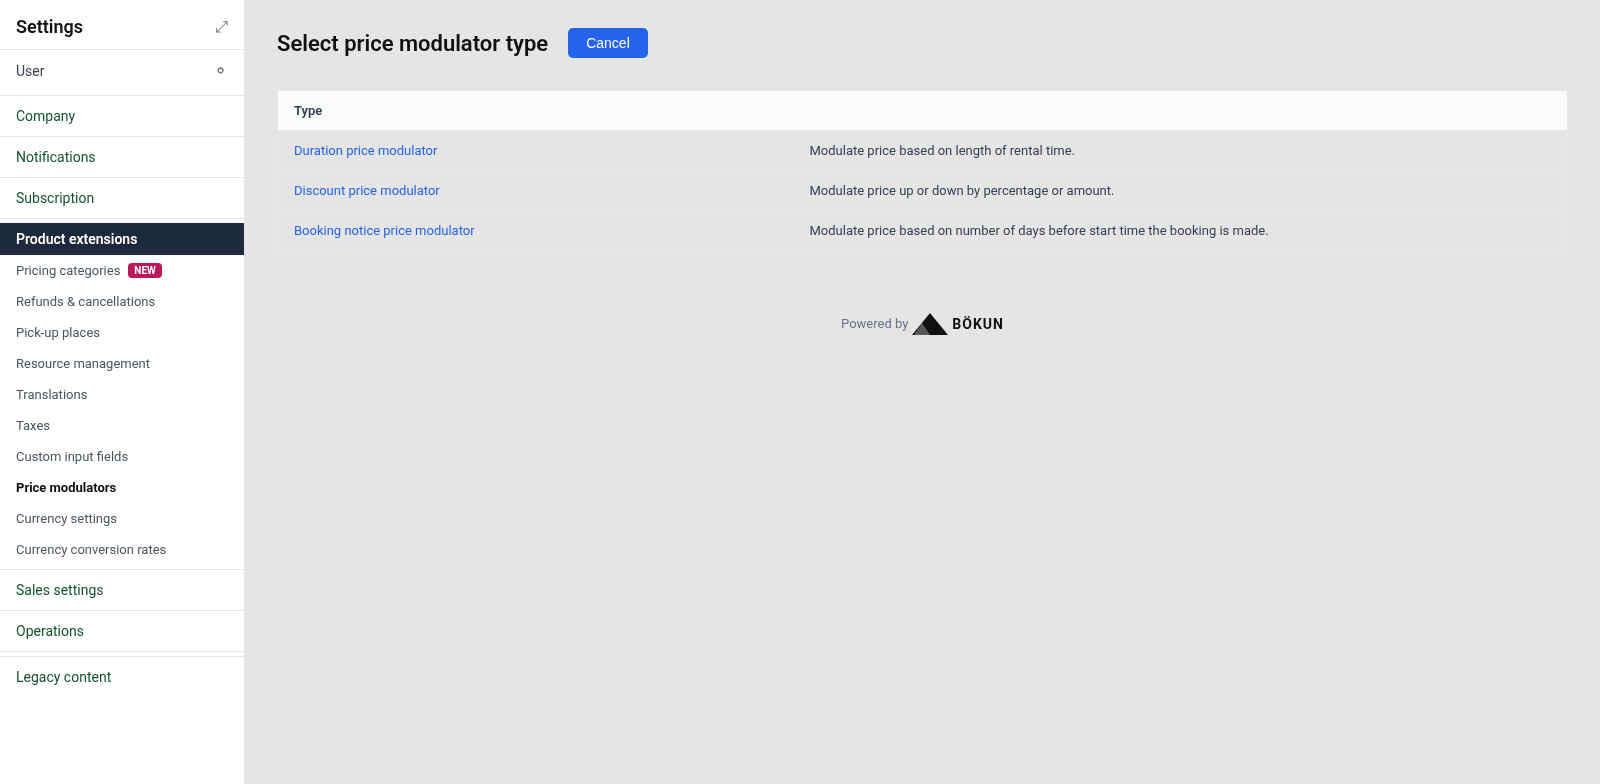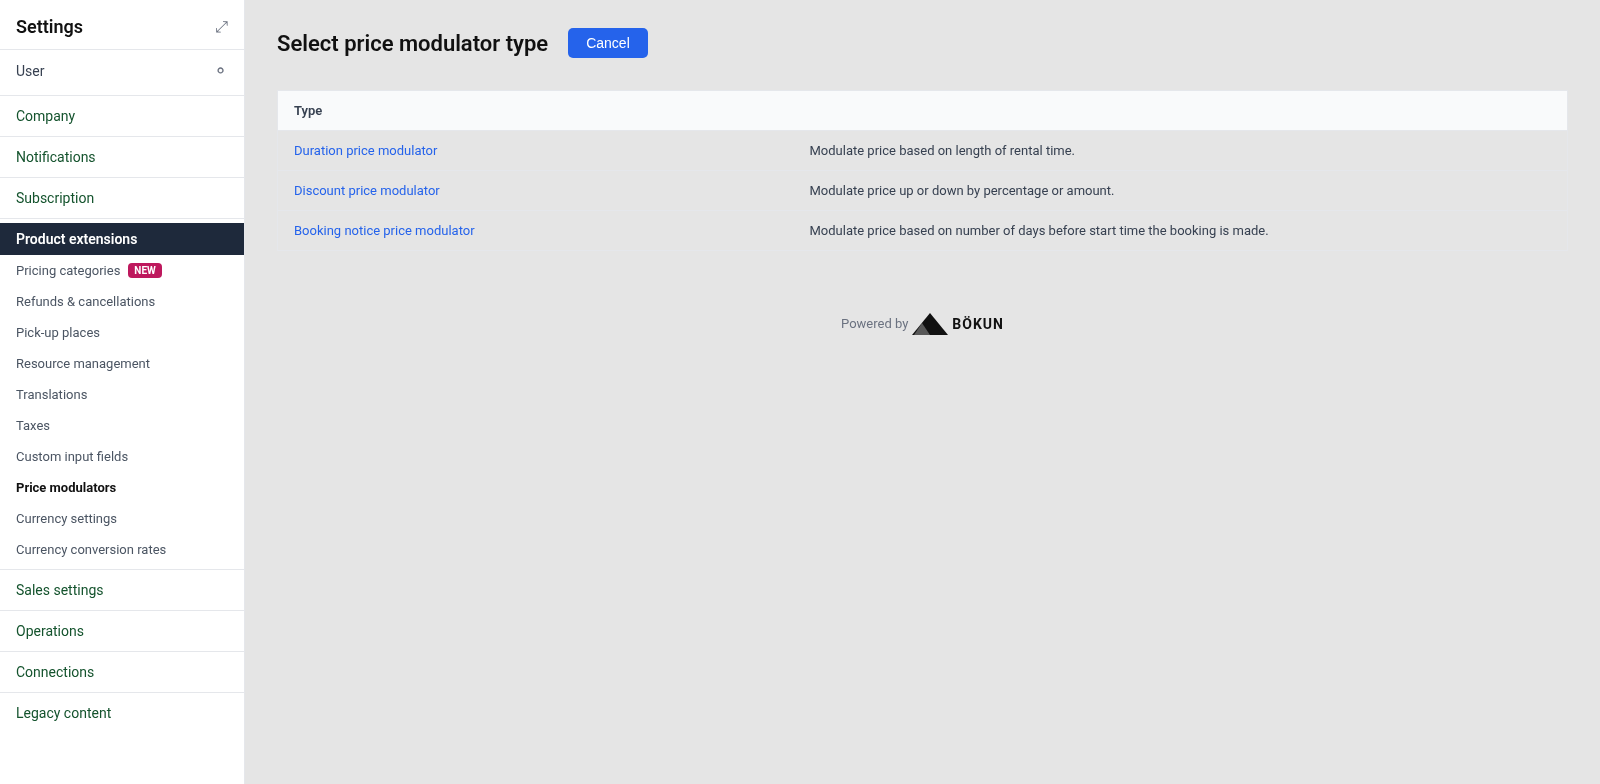--- a/index.html
+++ b/index.html
@@ -242,23 +242,20 @@
   </div>
 
   <hr class="sidebar-divider">
 
   <div class="sidebar-section-header sidebar-item">
     <span>Operations</span>
   </div>
 
   <hr class="sidebar-divider">
 
-  <div class="sidebar-section-header sidebar-item">
-    <span>Connections</span>
-  </div>
 
   <hr class="sidebar-divider">
 
   <div class="sidebar-section-header sidebar-item">
     <span>Legacy content</span>
   </div>
 </aside>
 
 <main class="main">
   <div class="page-header">

